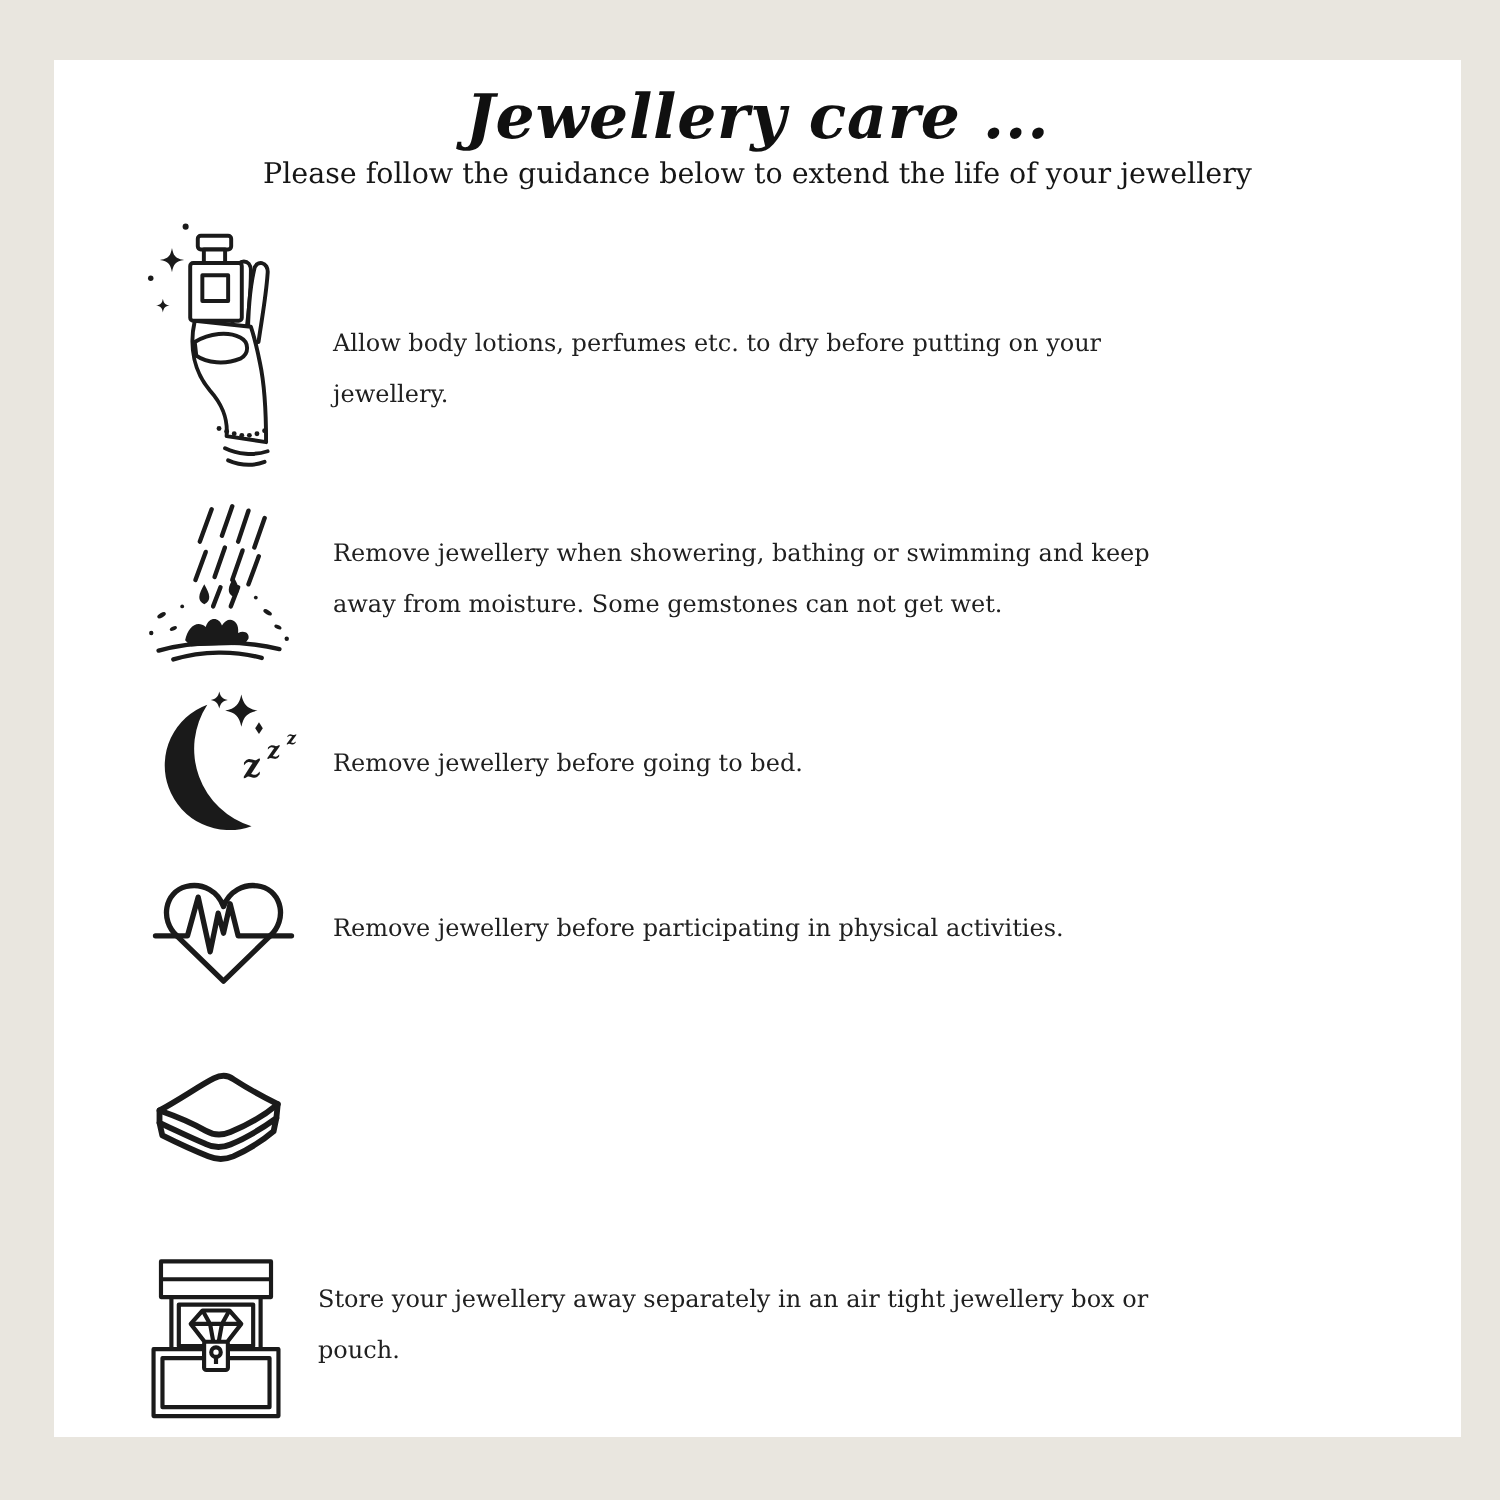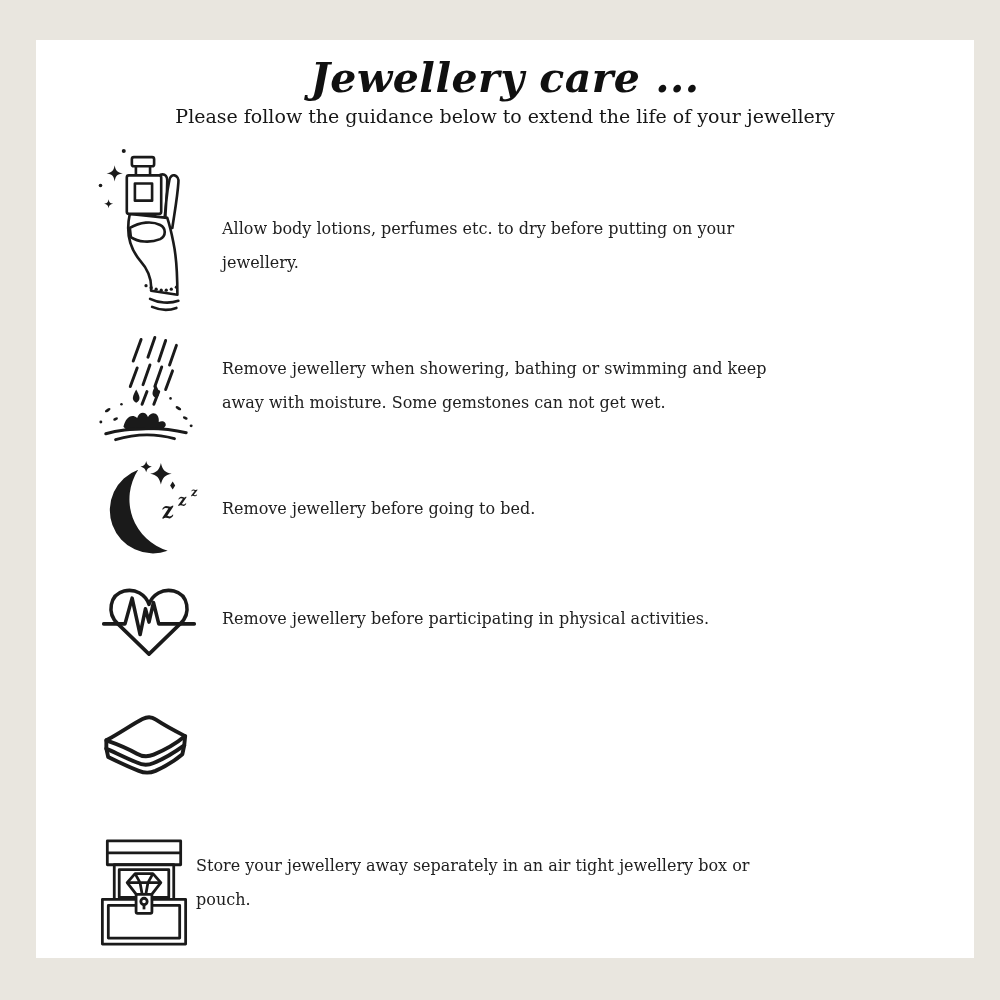--- a/index.html
+++ b/index.html
@@ -39,21 +39,21 @@
   .text-1{top:172px;}
   .icon-2{left:56px;top:293px;width:108px;height:118px;}
   .text-2{top:312px;}
   .icon-3{left:66px;top:420px;width:108px;height:98px;}
   .text-3{top:452px;}
   .icon-4{left:62px;top:543px;width:102px;height:80px;}
   .text-4{top:562px;}
   .icon-5{left:62px;top:661px;width:102px;height:86px;}
   .text-5{top:668px;}
   .icon-6{left:57px;top:796px;width:102px;height:114px;}
-  .text-6{top:809px;left:160px;}
+  .text-6{top:809px;left:176px;}
   .zglyph{font-family:"DejaVu Serif", serif;font-style:italic;font-weight:700;}
 </style>
 </head>
 <body>
 
 <div class="card">
 
   <div class="title">Jewellery care ...</div>
   <div class="subtitle">Please follow the guidance below to extend the life of your jewellery</div>
 
@@ -116,21 +116,21 @@
         <ellipse cx="88" cy="74" rx="3.2" ry="1.5" transform="rotate(30 88 74)"></ellipse>
         <ellipse cx="95" cy="84" rx="2.6" ry="1.3" transform="rotate(25 95 84)"></ellipse>
         <circle cx="9" cy="88" r="1.5"></circle>
           <circle cx="101" cy="92" r="1.5"></circle>
         <circle cx="30" cy="70" r="1.3"></circle>
           <circle cx="80" cy="64" r="1.3"></circle>
       </g>
     </svg>
   </div>
   <div class="item-text text-2">Remove jewellery when showering, bathing or swimming and keep
-away with moisture. Some gemstones can not get wet.</div>
+away from moisture. Some gemstones can not get wet.</div>
 
   <div class="icon icon-3">
     <svg viewBox="0 0 110 100" fill="#1a1a1a" stroke="none">
       <g transform="rotate(-20 50 52)">
         <path d="M52,8 A44,44 0 1 0 52,96 A55,55 0 0 1 52,8 Z"></path>
       </g>
       <path d="M60,3 C61.5,10 64,12.5 71,14 C64,15.5 61.5,18 60,25 C58.5,18 56,15.5 49,14 C56,12.5 58.5,10 60,3 Z"></path>
       <path d="M45,1 C45.8,4.6 47.2,6 50.8,6.8 C47.2,7.6 45.8,9 45,12.6 C44.2,9 42.8,7.6 39.2,6.8 C42.8,6 44.2,4.6 45,1 Z"></path>
       <path d="M72,22 L74.6,26 L72,30 L69.4,26 Z"></path>
       <text class="zglyph" x="62" y="60" font-size="22" transform="rotate(-10 62 60)">z</text>

